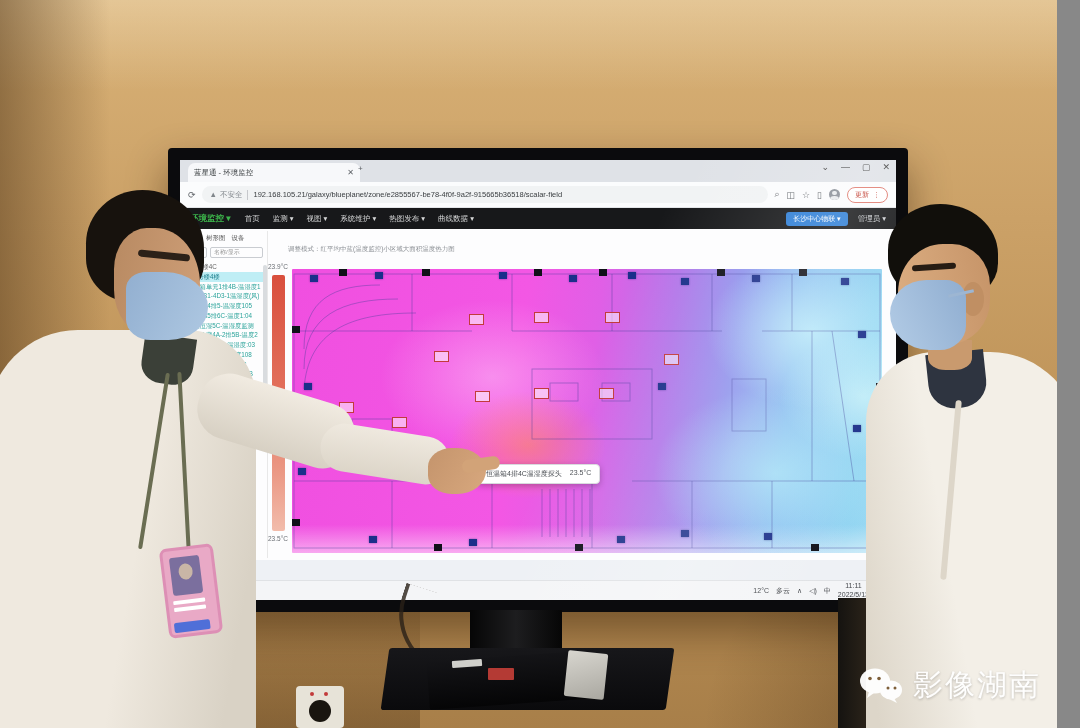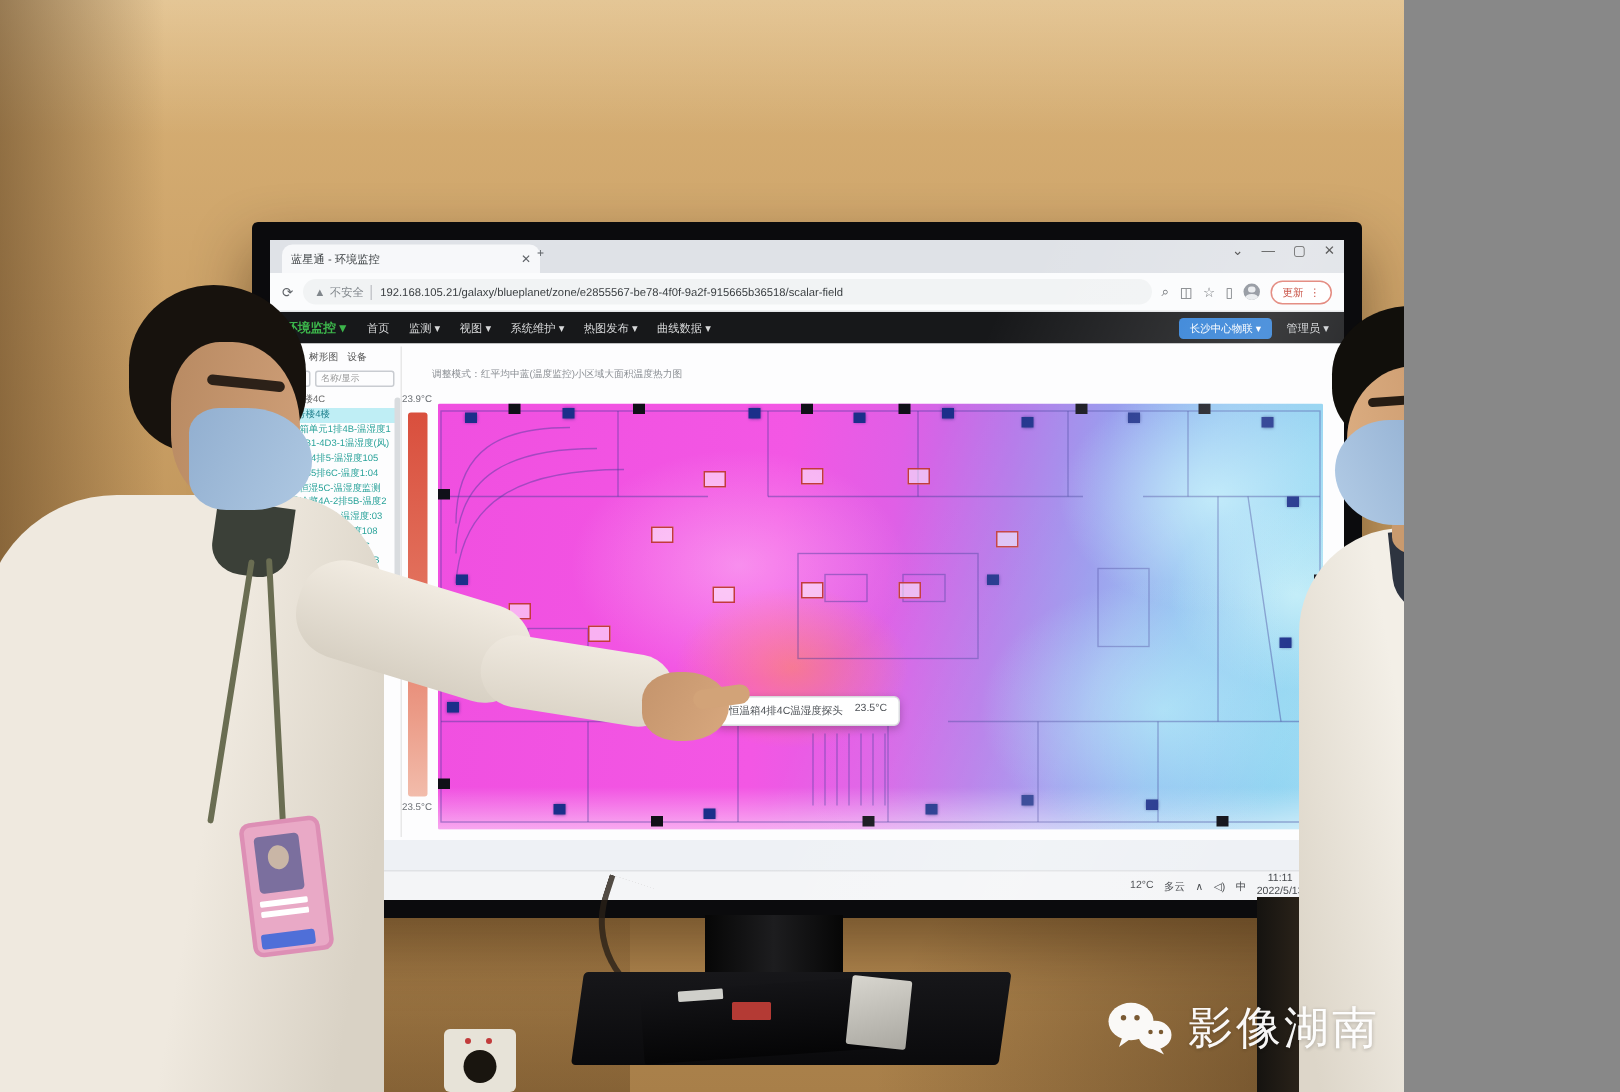--- a/index.html
+++ b/index.html
@@ -1,16 +1,16 @@
 <!DOCTYPE html>
 <html><head>
 <meta charset="utf-8">
 <style>
   html,body{margin:0;padding:0;background:#888;}
-  #stage{position:relative;width:936px;height:728px;overflow:hidden;
+  #stage{position:relative;width:1057px;height:728px;overflow:hidden;
          font-family:"Liberation Sans",sans-serif;
          background:linear-gradient(180deg,#d9b277 0%,#cba167 30%,#bd9257 62%,#a87f49 100%);}
   .abs{position:absolute;}
   
   .wall-corner-left{left:0;top:0;width:110px;height:420px;
     background:linear-gradient(90deg,rgba(90,62,30,.55),rgba(90,62,30,0));}
   .wall-top{left:0;top:0;width:1080px;height:90px;
     background:linear-gradient(180deg,rgba(255,244,220,.30),rgba(255,244,220,0));}
   .wall-br{right:0;bottom:0;width:420px;height:300px;
     background:radial-gradient(120% 120% at 100% 100%,rgba(50,30,10,.55),rgba(50,30,10,0) 70%);}

